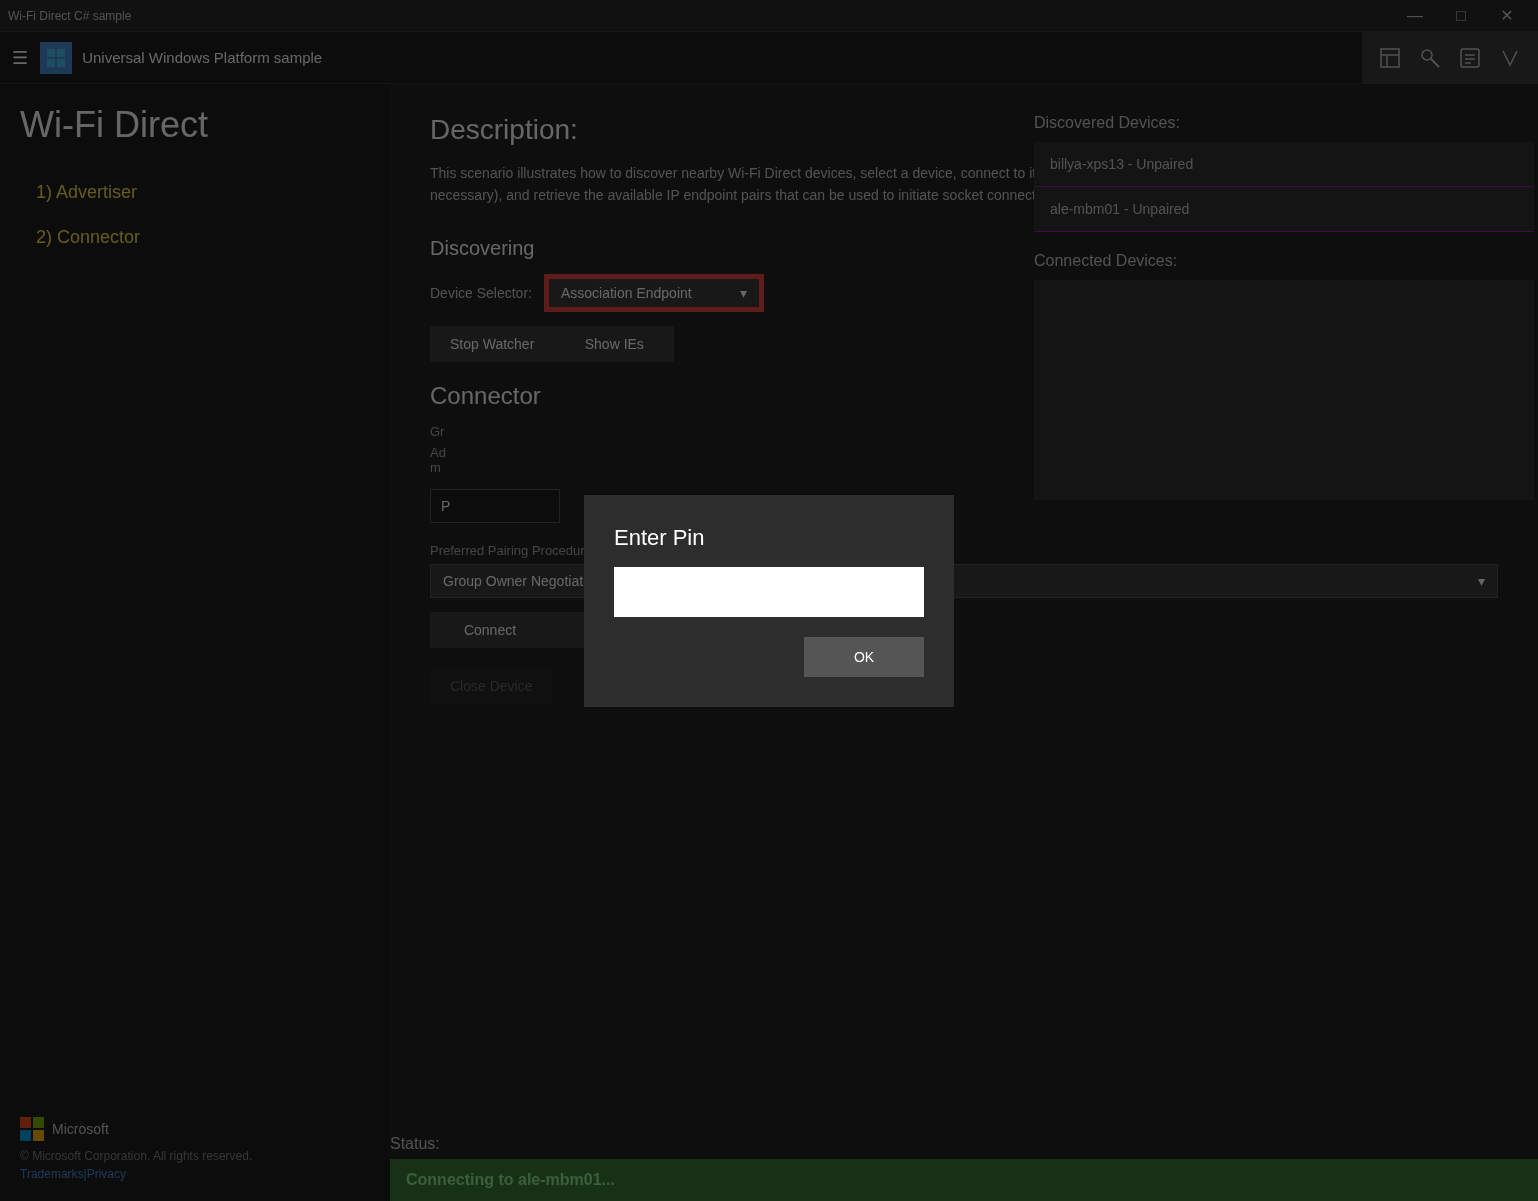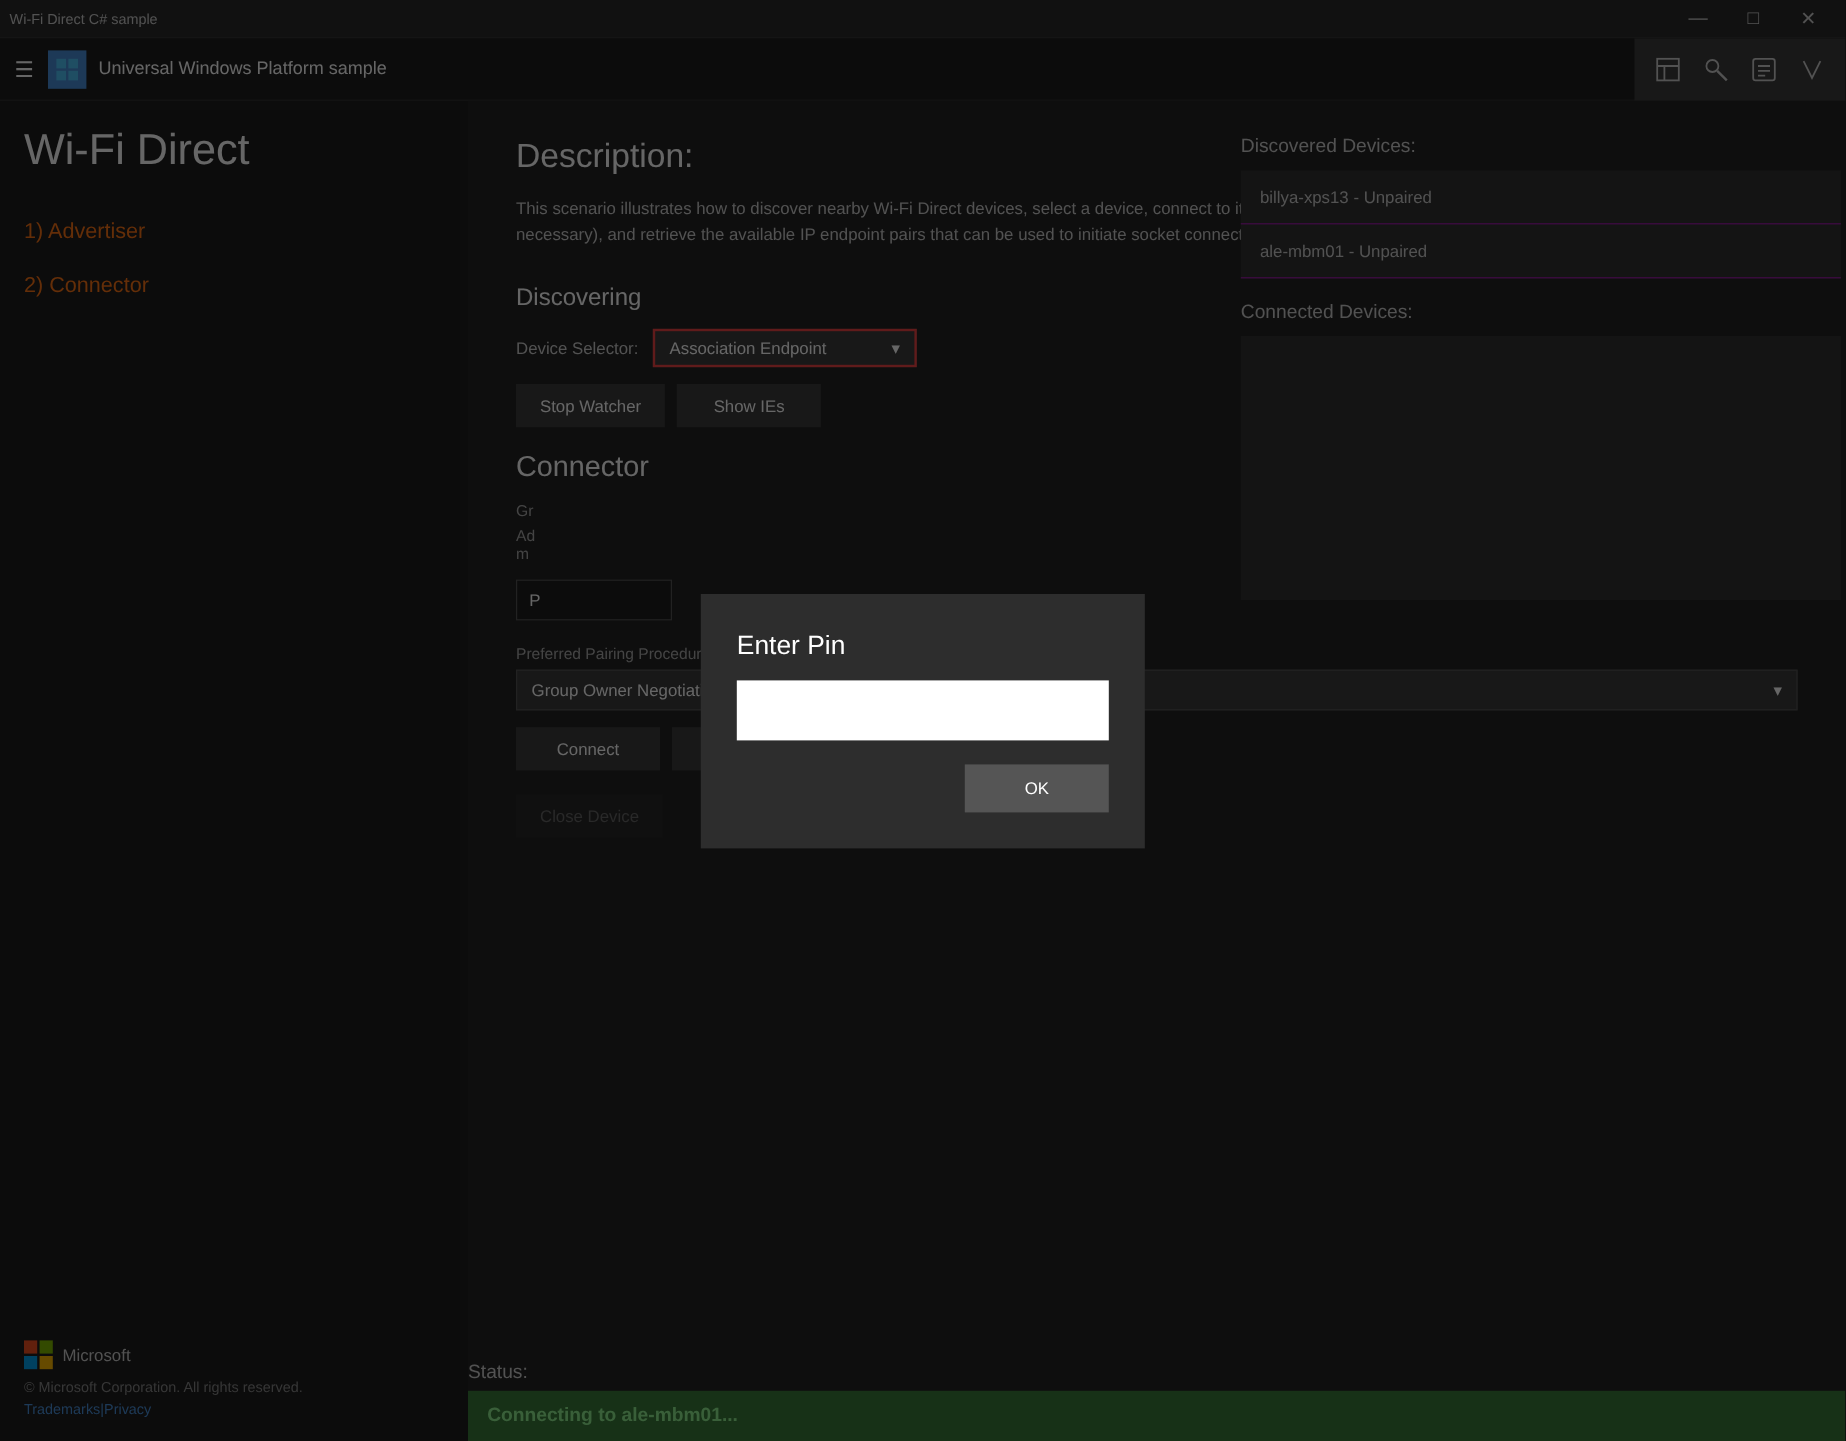--- a/index.html
+++ b/index.html
@@ -108,23 +108,23 @@
       background: #1e1e1e;
       padding: 20px 0;
     }
     .sidebar-heading {
       font-size: 36px;
       font-weight: 300;
       color: #ffffff;
       padding: 0 20px 24px 20px;
     }
     .sidebar-item {
-      padding: 12px 20px;
+      padding: 12px 36px;
       font-size: 18px;
-      color: #f97316;
+      color: #fde047;
       cursor: pointer;
     }
     .sidebar-footer {
       position: absolute;
       bottom: 20px;
       left: 0;
       width: 390px;
       padding: 0 20px;
     }
     .microsoft-logo {
@@ -185,32 +185,31 @@
       margin-bottom: 14px;
       gap: 12px;
     }
     .device-selector-label {
       font-size: 14px;
       color: #cccccc;
     }
     .dropdown {
       background: #3c3c3c;
       color: #ffffff;
-      border: 2px solid #ef4444;
+      border: 5px solid #ef4444;
       padding: 6px 12px;
       font-size: 14px;
       min-width: 220px;
       display: flex;
       align-items: center;
       justify-content: space-between;
       cursor: pointer;
     }
     .btn-row {
       display: flex;
-      gap: 10px;
       margin-bottom: 20px;
     }
     .btn {
       background: #3c3c3c;
       color: #ffffff;
       border: none;
       padding: 10px 20px;
       font-size: 14px;
       cursor: pointer;
       min-width: 120px;

